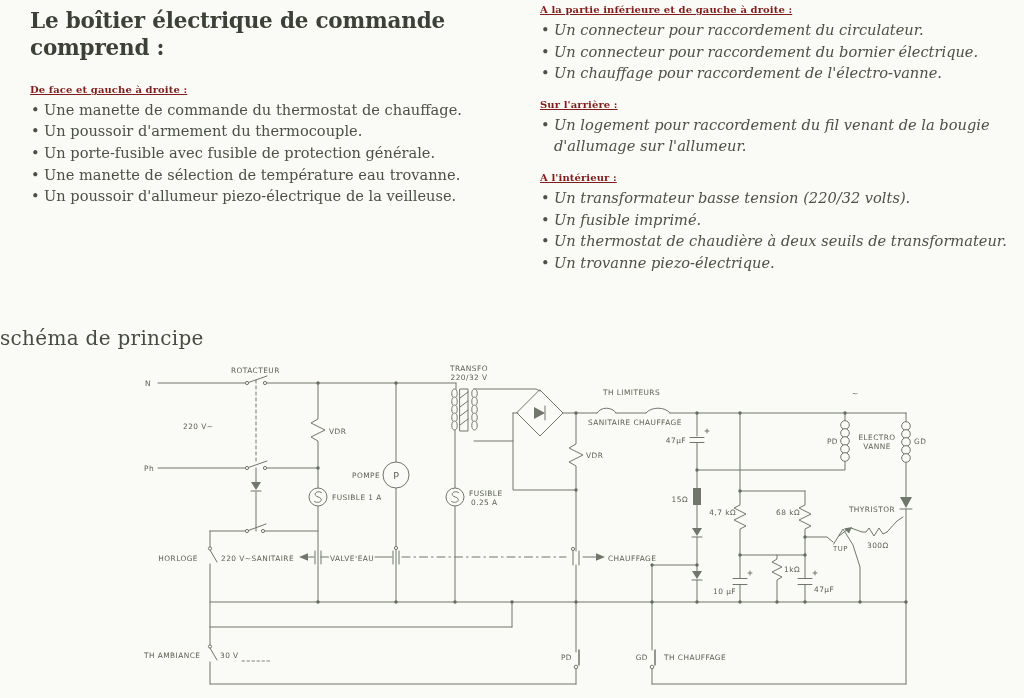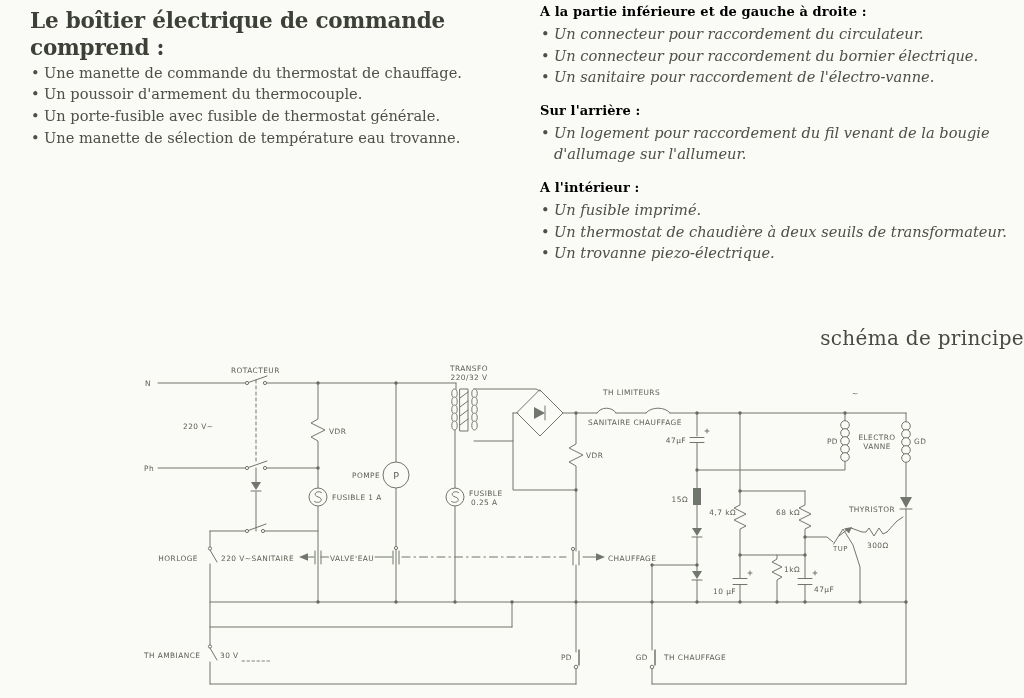--- a/index.html
+++ b/index.html
@@ -10,34 +10,34 @@
     color:#4c5046;
   }
   .col{position:absolute;top:2px;}
   .col.left{left:30px;width:482px;}
   .col.right{left:540px;width:468px;}
   h1{
     font-size:21.5px;font-weight:bold;color:#3c4037;
     margin:6px 0 0 0;letter-spacing:-0.2px;line-height:1.25;
   }
   h2{
-    font-size:13px;font-weight:bold;color:#000000;
-    margin:15px 0 4px 0;letter-spacing:0.1px;
+    font-size:10px;font-weight:bold;color:#7f1d1d;
+    margin:15px 0 4px 0;letter-spacing:0.1px;text-decoration:underline;
   }
   .col.left h2{margin-top:22px;}
   .col.right h2.first{margin-top:2px;}
   .bi{
     font-size:14.6px;line-height:21.6px;
     padding-left:14px;position:relative;
     white-space:pre-line;
   }
   .bi::before{content:"\2022";position:absolute;left:1px;top:0;}
   .col.right .bi{text-align:justify;font-style:italic;}
   .schema-title{
-    position:absolute;top:326px;left:0;width:1024px;text-align:right;
+    position:absolute;top:326px;left:0;width:1024px;text-align:left;
     font-size:20px;color:#474b42;letter-spacing:0.3px;
   }
   svg.schematic{position:absolute;left:0;top:355px;width:1024px;height:343px;}
   .wire{stroke:#71766d;stroke-width:1;fill:none;stroke-linecap:round;stroke-linejoin:round;}
   .wire.dash{stroke-dasharray:3 3;}
   .wire.dashdot{stroke-dasharray:8 4 1.5 4;}
   .wire.dash30{stroke-dasharray:2.5 2.5;stroke-width:0.9;}
   .wire.thick{stroke-width:1.5;}
   .sym{fill:#71766d;stroke:none;}
   .dot{fill:#666b61;stroke:none;}
@@ -45,35 +45,38 @@
   .label{font-family:"DejaVu Sans", sans-serif;font-size:7.4px;fill:#5b6055;letter-spacing:0.45px;}
   .label.sm{font-size:6.9px;}
   .label.bg{stroke:#fafaf6;stroke-width:3px;paint-order:stroke;}
   .label.big{font-size:9.5px;letter-spacing:0;}
 </style>
 </head>
 <body>
 
 <div class="col left">
   <h1>Le boîtier électrique de commande comprend :</h1>
+  <h2>De face et gauche à droite :</h2>
   <div class="bi">Une manette de commande du thermostat de chauffage.</div>
   <div class="bi">Un poussoir d'armement du thermocouple.</div>
-  <div class="bi">Un porte-fusible avec fusible de thermostat générale.</div>
+  <div class="bi">Un porte-fusible avec fusible de protection générale.</div>
   <div class="bi">Une manette de sélection de température eau trovanne.</div>
+  <div class="bi">Un poussoir d'allumeur piezo-électrique de la veilleuse.</div>
 </div>
 
 <div class="col right">
   <h2 class="first">A la partie inférieure et de gauche à droite :</h2>
   <div class="bi">Un connecteur pour raccordement du circulateur.</div>
   <div class="bi">Un connecteur pour raccordement du bornier électrique.</div>
-  <div class="bi">Un sanitaire pour raccordement de l'électro-vanne.</div>
+  <div class="bi">Un chauffage pour raccordement de l'électro-vanne.</div>
   <h2>Sur l'arrière :</h2>
   <div class="bi">Un logement pour raccordement du fil venant de la bougie
 d'allumage sur l'allumeur.</div>
   <h2>A l'intérieur :</h2>
+  <div class="bi">Un transformateur basse tension (220/32 volts).</div>
   <div class="bi">Un fusible imprimé.</div>
   <div class="bi">Un thermostat de chaudière à deux seuils de transformateur.</div>
   <div class="bi">Un trovanne piezo-électrique.</div>
 </div>
 
 <div class="schema-title">schéma de principe</div>
 
 <svg class="schematic" viewBox="0 355 1024 343" xmlns="http://www.w3.org/2000/svg">
 
   <g>

